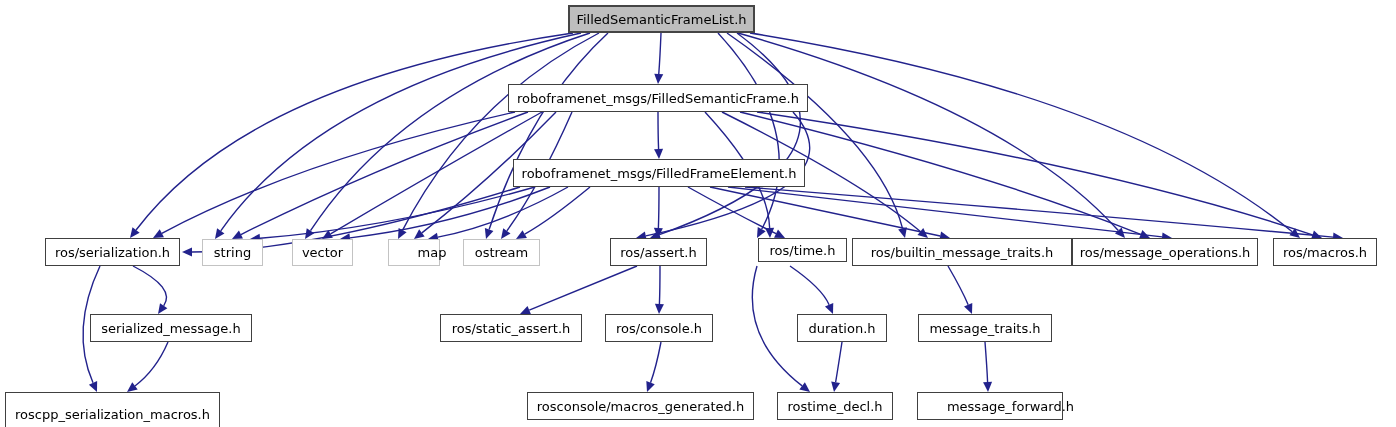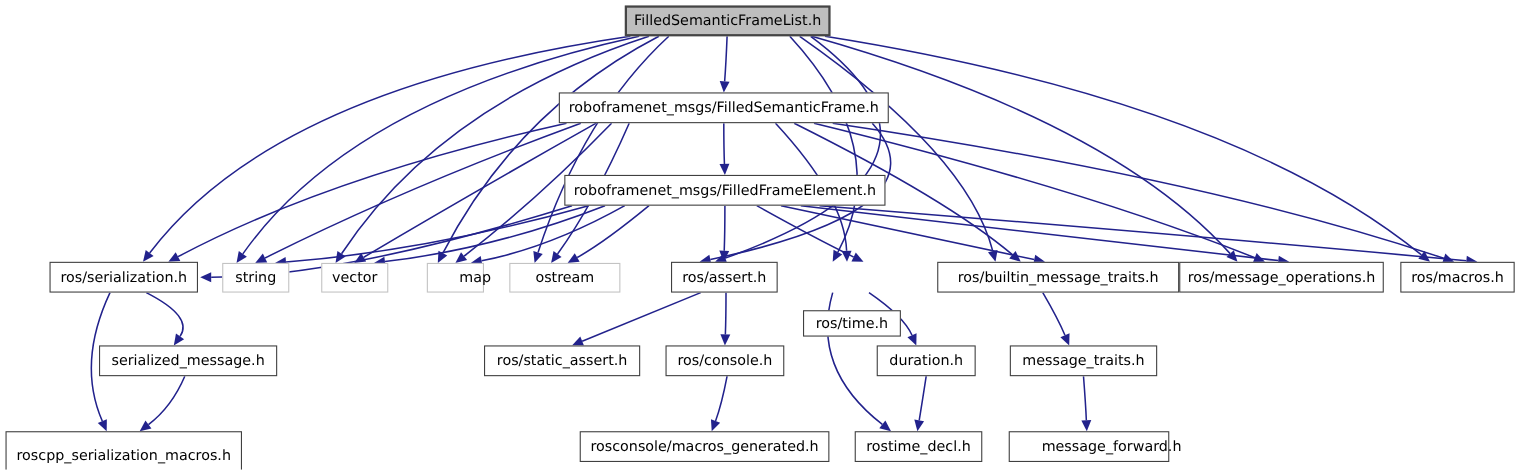--- a/index.html
+++ b/index.html
@@ -123,23 +123,23 @@
       <polygon points="988,392 983.0875957239626,382.19600672028133 992.0797933817938,381.8213318178717" fill="#22228c"></polygon>
     </svg>
   <div id="graph-nodes">
       <div class="node current" style="left: 568px; top: 5px; width: 187px; height: 28px;">FilledSemanticFrameList.h</div>
       <div class="node linked" style="left: 508px; top: 84px; width: 300px; height: 28px;">roboframenet_msgs/FilledSemanticFrame.h</div>
       <div class="node linked" style="left: 513px; top: 159px; width: 292px; height: 28px;">roboframenet_msgs/FilledFrameElement.h</div>
       <div class="node linked" style="left: 45px; top: 238px; width: 135px; height: 28px;">ros/serialization.h</div>
       <div class="node system" style="left: 202px; top: 239px; width: 61px; height: 27px;">string</div>
       <div class="node system" style="left: 292px; top: 239px; width: 61px; height: 27px;">vector</div>
       <div class="node system" style="left: 388px; top: 239px; width: 52px; height: 27px; padding-left: 36px;">map</div>
-      <div class="node system" style="left: 463px; top: 239px; width: 101px; height: 27px;">ostream</div>
+      <div class="node system" style="left: 463px; top: 239px; width: 77px; height: 27px;">ostream</div>
       <div class="node linked" style="left: 610px; top: 238px; width: 97px; height: 28px;">ros/assert.h</div>
-      <div class="node linked" style="left: 730px; top: 238px; width: 89px; height: 24px; margin-top: 44px;">ros/time.h</div>
+      <div class="node linked" style="left: 758px; top: 238px; width: 89px; height: 24px;">ros/time.h</div>
       <div class="node linked" style="left: 852px; top: 238px; width: 220px; height: 28px;">ros/builtin_message_traits.h</div>
       <div class="node linked" style="left: 1072px; top: 238px; width: 186px; height: 28px;">ros/message_operations.h</div>
       <div class="node linked" style="left: 1273px; top: 238px; width: 104px; height: 28px;">ros/macros.h</div>
       <div class="node linked" style="left: 90px; top: 314px; width: 162px; height: 28px;">serialized_message.h</div>
       <div class="node linked" style="left: 440px; top: 314px; width: 142px; height: 28px;">ros/static_assert.h</div>
       <div class="node linked" style="left: 605px; top: 314px; width: 108px; height: 28px;">ros/console.h</div>
       <div class="node linked" style="left: 797px; top: 314px; width: 90px; height: 28px;">duration.h</div>
       <div class="node linked" style="left: 918px; top: 314px; width: 134px; height: 28px;">message_traits.h</div>
       <div class="node linked" style="left: 5px; top: 392px; width: 215px; height: 44px;">roscpp_serialization_macros.h</div>
       <div class="node linked" style="left: 527px; top: 392px; width: 227px; height: 28px;">rosconsole/macros_generated.h</div>

